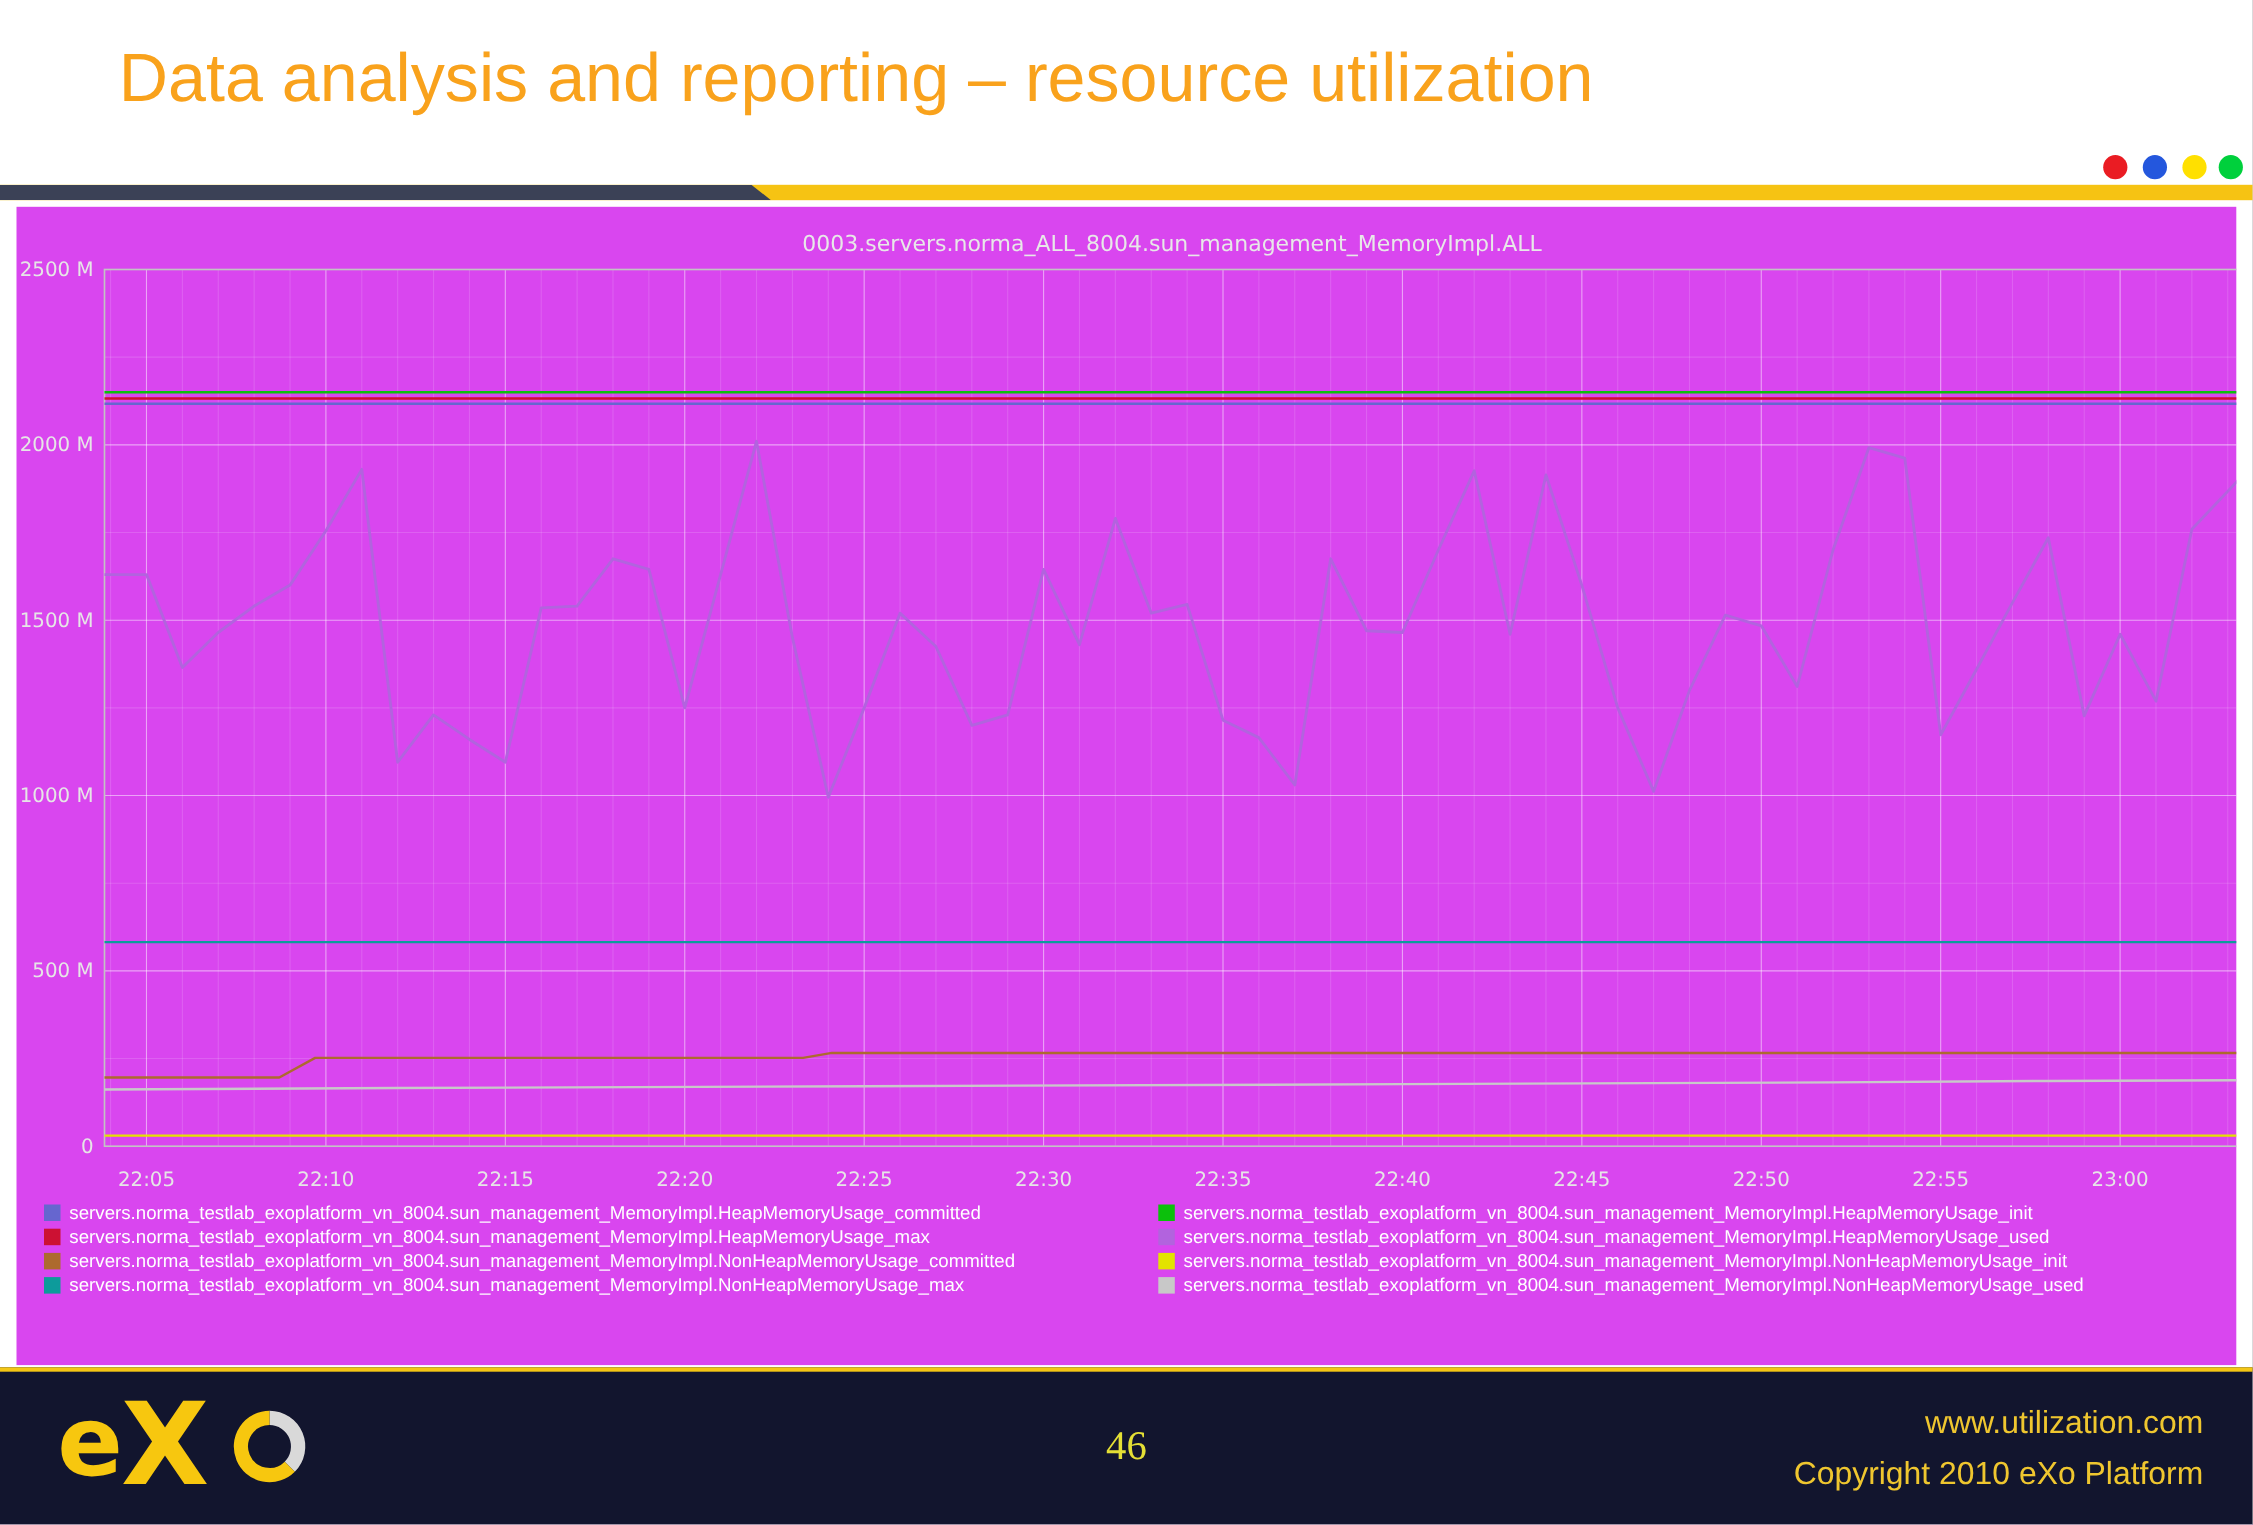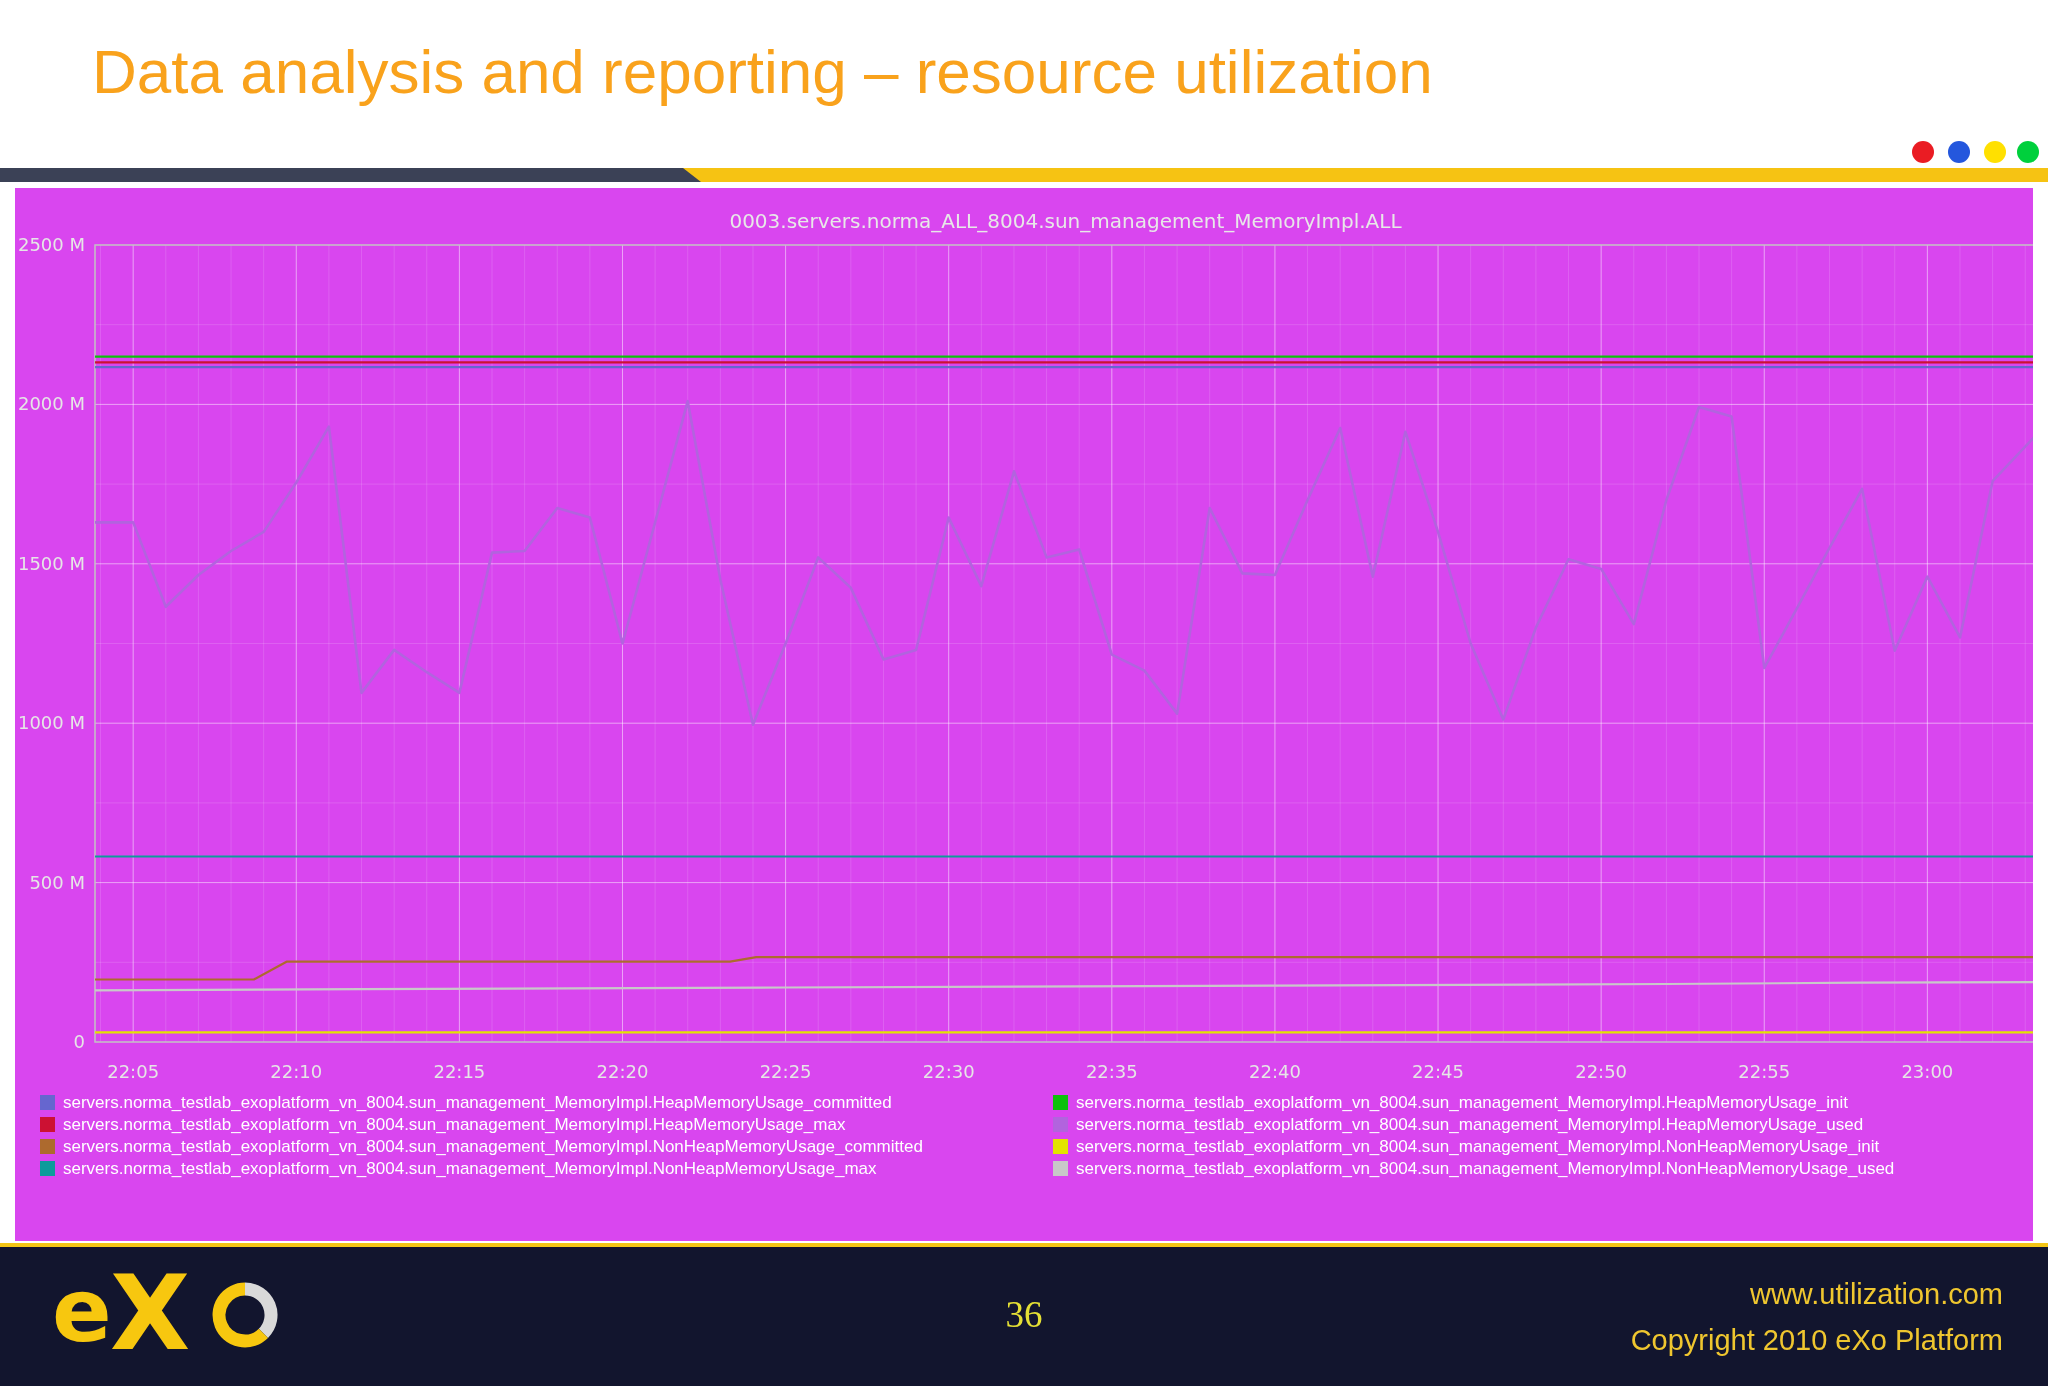--- a/index.html
+++ b/index.html
@@ -1,18 +1,18 @@
 <!DOCTYPE html>
 <html><head>
 <meta charset="utf-8">
 <style>
   html,body{margin:0;padding:0;background:#9a9a9a;}
   .slide{position:relative;width:2048px;height:1386px;background:#ffffff;overflow:hidden;
          font-family:"Liberation Sans",sans-serif;}
-  .slide-title{position:absolute;left:92px;top:36px;margin:0;font-size:62px;font-weight:400;
+  .slide-title{position:absolute;left:108px;top:36px;margin:0;font-size:62px;font-weight:400;
                color:#F9A21C;letter-spacing:0;white-space:nowrap;}
   .hdr-dot{position:absolute;top:141px;width:22px;height:22px;border-radius:50%;}
   .bar{position:absolute;top:168px;left:0;width:2048px;height:14px;}
   .bar-yellow{position:absolute;inset:0;}
   .bar-navy{position:absolute;inset:0;clip-path:polygon(0 0,683px 0,701px 100%,0 100%);}
   .chart-panel{position:absolute;left:15px;top:188px;width:2018px;height:1053px;background:#d946ef;}
   #chart-svg{position:absolute;left:0;top:0;}
   .legend-item{position:absolute;display:flex;align-items:center;height:17px;}
   .legend-swatch{width:15px;height:15px;margin-right:8px;flex:0 0 auto;}
   .legend-label{font-family:Liberation Sans, sans-serif;font-size:17px;color:#ffffff;white-space:nowrap;}
@@ -185,21 +185,21 @@
 
     <div class="logo">
       <svg width="250" height="118" viewBox="0 0 250 118">
         <text id="logo-e" x="0" y="92" font-family="DejaVu Sans, sans-serif" font-weight="bold" font-size="88" fill="#F7C70F">e</text>
         <text id="logo-x" x="58" y="100" font-family="DejaVu Sans, sans-serif" font-weight="bold" font-size="104" fill="#F7C70F">X</text>
         <path id="logo-o-gray" d="M 193 40 A 26 26 0 0 1 211.4 84.4" stroke-width="13" fill="none" stroke="#D9D9D9"></path>
         <path id="logo-o-yellow" d="M 211.4 84.4 A 26 26 0 1 1 193 40" stroke-width="13" fill="none" stroke="#F7C70F"></path>
       </svg>
     </div>
 
-    <div class="page-number" style="color: rgb(228, 223, 53);">36</div>
+    <div class="page-number" style="color: rgb(228, 223, 53);">46</div>
 
     <div class="footer-right" style="color: rgb(239, 198, 47);">
       <span class="footer-url">www.utilization.com</span>
       <span class="footer-copyright">Copyright 2010 eXo Platform</span>
     </div>
   </div>
 
 </div>
 
 </body></html>

